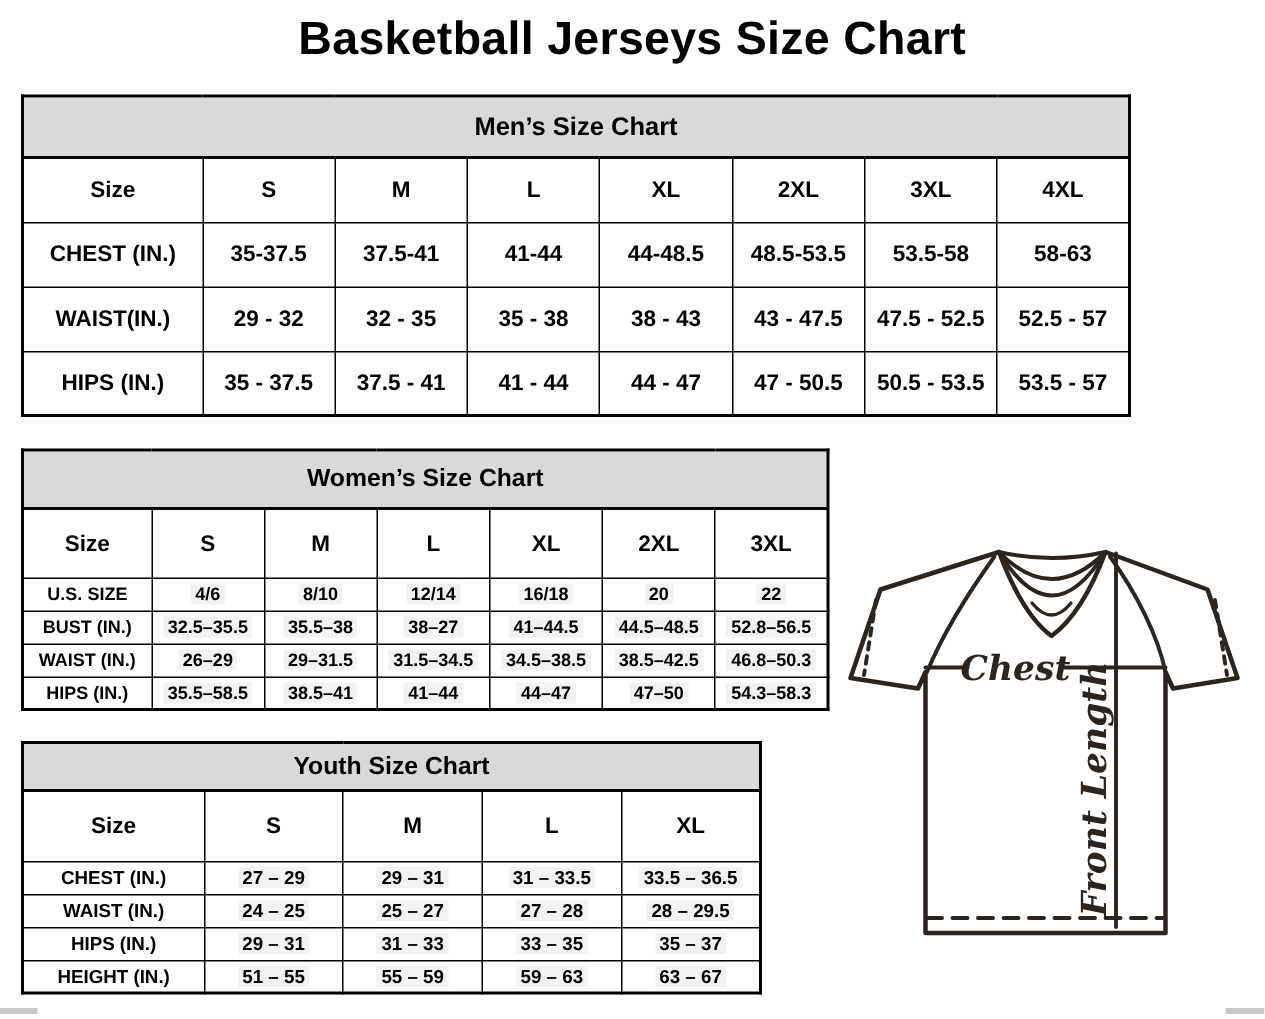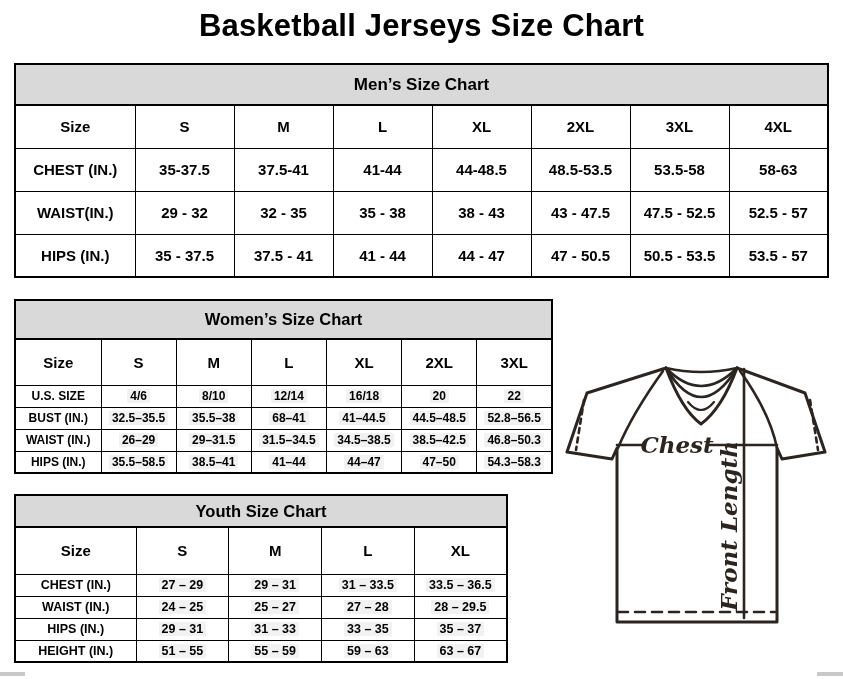--- a/index.html
+++ b/index.html
@@ -16,21 +16,21 @@
   table{
     position:absolute;border-collapse:collapse;table-layout:fixed;
     font-weight:bold;border:2px solid #000;background:#fff;
   }
   td{
     border:1.5px solid #000;text-align:center;vertical-align:middle;
     padding:0;overflow:hidden;white-space:nowrap;
   }
   tr.titlebar td{background:#d9d9d9;font-size:17px;border-bottom:2px solid #000;}
   
-  #mens{left:14px;top:63px;width:815px;font-size:15px;}
+  #mens{left:14px;top:63px;width:740px;font-size:15px;}
   #mens col.c0{width:120px;}
   #mens tr.titlebar{height:41px;}
   #mens tr.sizerow{height:43px;}
   #mens tr.datarow{height:43px;}
   
   #womens{left:14px;top:299px;width:539px;}
   #womens col.c0{width:86px;}
   #womens tr.titlebar{height:39px;}
   #womens tr.titlebar td{font-size:16.5px;}
   #womens tr.sizerow{height:46px;font-size:15px;}
@@ -143,21 +143,21 @@
         <td><span class="val">8/10</span></td>
         <td><span class="val">12/14</span></td>
         <td><span class="val">16/18</span></td>
         <td><span class="val">20</span></td>
         <td><span class="val">22</span></td>
       </tr>
       <tr class="datarow">
         <td>BUST (IN.)</td>
         <td><span class="val">32.5–35.5</span></td>
         <td><span class="val">35.5–38</span></td>
-        <td><span class="val">68–41</span></td>
+        <td><span class="val">38–27</span></td>
         <td><span class="val">41–44.5</span></td>
         <td><span class="val">44.5–48.5</span></td>
         <td><span class="val">52.8–56.5</span></td>
       </tr>
       <tr class="datarow">
         <td>WAIST (IN.)</td>
         <td><span class="val">26–29</span></td>
         <td><span class="val">29–31.5</span></td>
         <td><span class="val">31.5–34.5</span></td>
         <td><span class="val">34.5–38.5</span></td>

